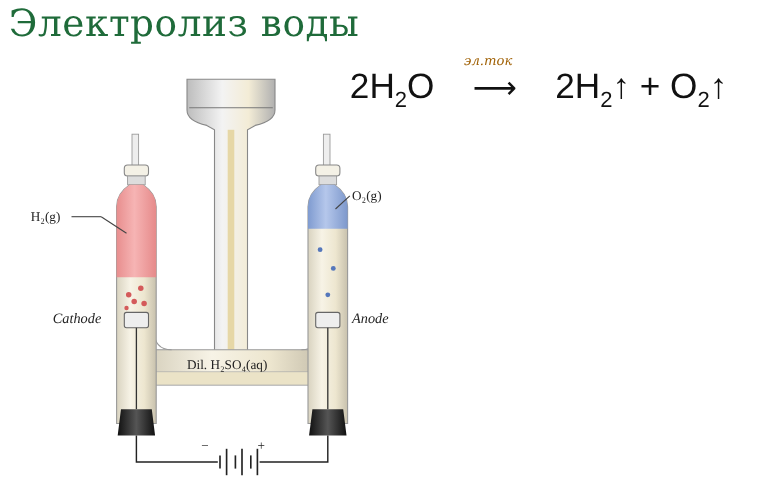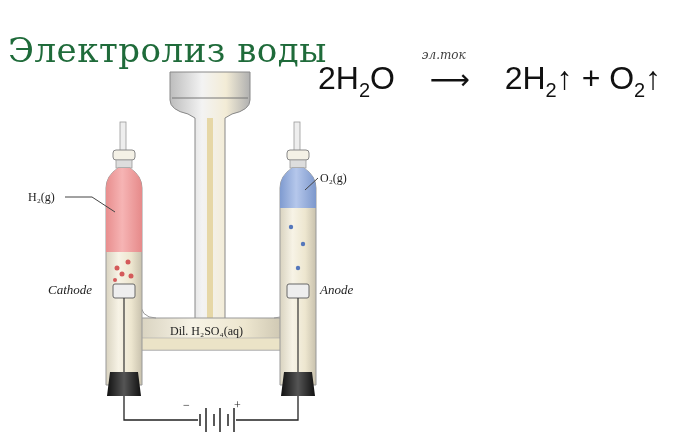--- a/index.html
+++ b/index.html
@@ -1,21 +1,21 @@
 <!DOCTYPE html>
 <html><head>
 <meta charset="utf-8">
 <style>
   html, body { margin:0; padding:0; background:#ffffff; }
   body { width:700px; height:439px; position:relative; overflow:hidden; font-family:"Liberation Sans", sans-serif; }
-  .title { position:absolute; left:8px; top:2px; font-family:"DejaVu Serif", serif; font-size:34px; color:#1f6b3a; letter-spacing:0.5px;margin-top:28px; }
+  .title { position:absolute; left:8px; top:2px; font-family:"DejaVu Serif", serif; font-size:34px; color:#1f6b3a; letter-spacing:0.5px; }
   .eq { position:absolute; left:318px; top:60px; font-family:"Liberation Sans", sans-serif; font-size:32px; color:#111; white-space:nowrap; }
   .eq sub { font-size:20px; vertical-align:-8px; }
   .eq .arrow-wrap { display:inline-block; position:relative; width:64px; text-align:center; margin:0 14px; }
-  .eq .arrow-label { position:absolute; left:4px; top:-12px; font-family:"DejaVu Serif", serif; font-style:italic; font-size:12px; color:#404040; }
+  .eq .arrow-label { position:absolute; left:4px; top:-12px; font-family:"DejaVu Serif", serif; font-style:italic; font-size:12px; color:#a16207; }
   .eq .arrow { font-size:28px; }
   svg { position:absolute; left:0; top:0; }
   .lbl { font-family:"Liberation Serif", serif; font-size:12px; fill:#222; }
   .lbl-it { font-family:"Liberation Serif", serif; font-style:italic; font-size:13px; fill:#222; }
 </style>
 </head>
 <body>
 
 <div class="title">Электролиз воды</div>
 

